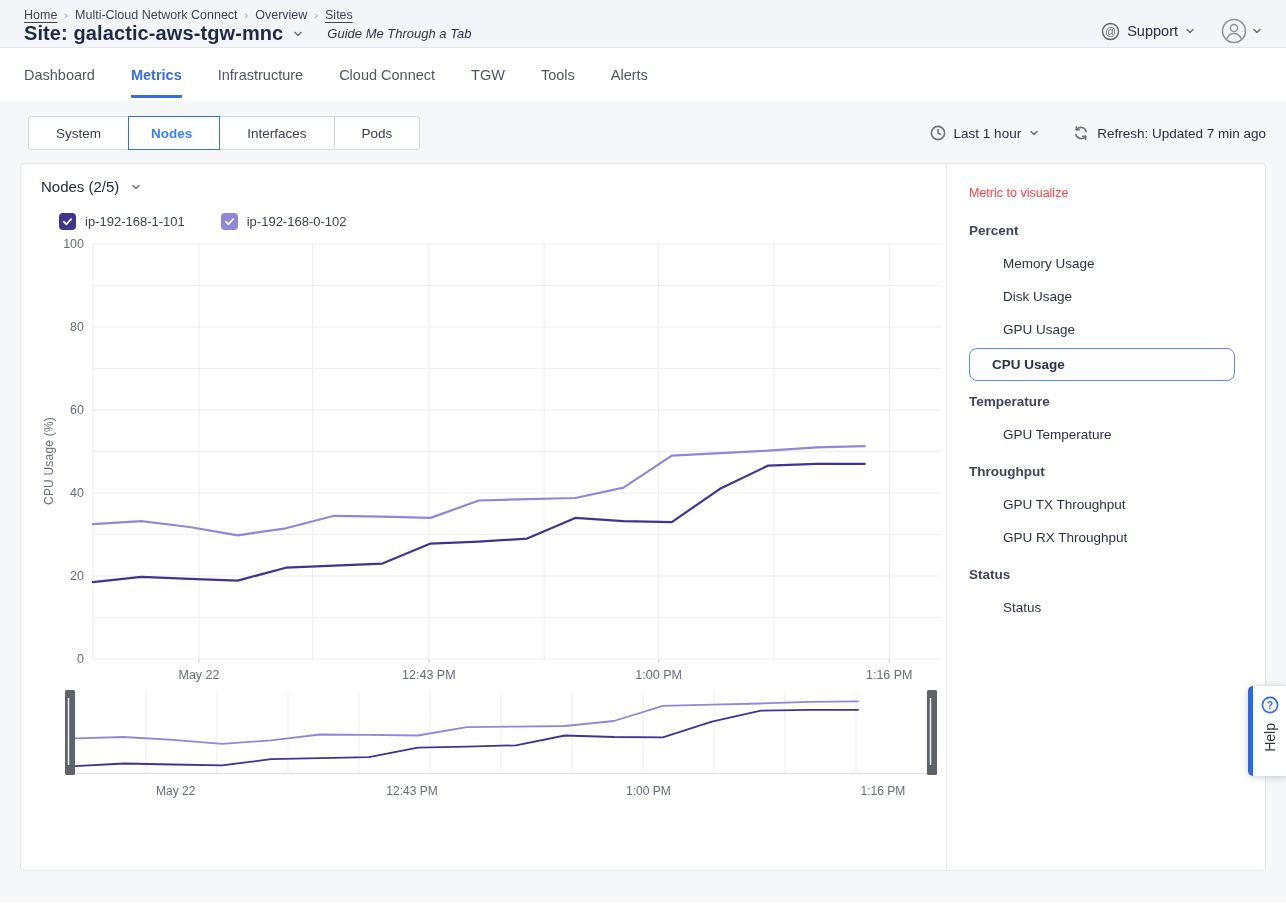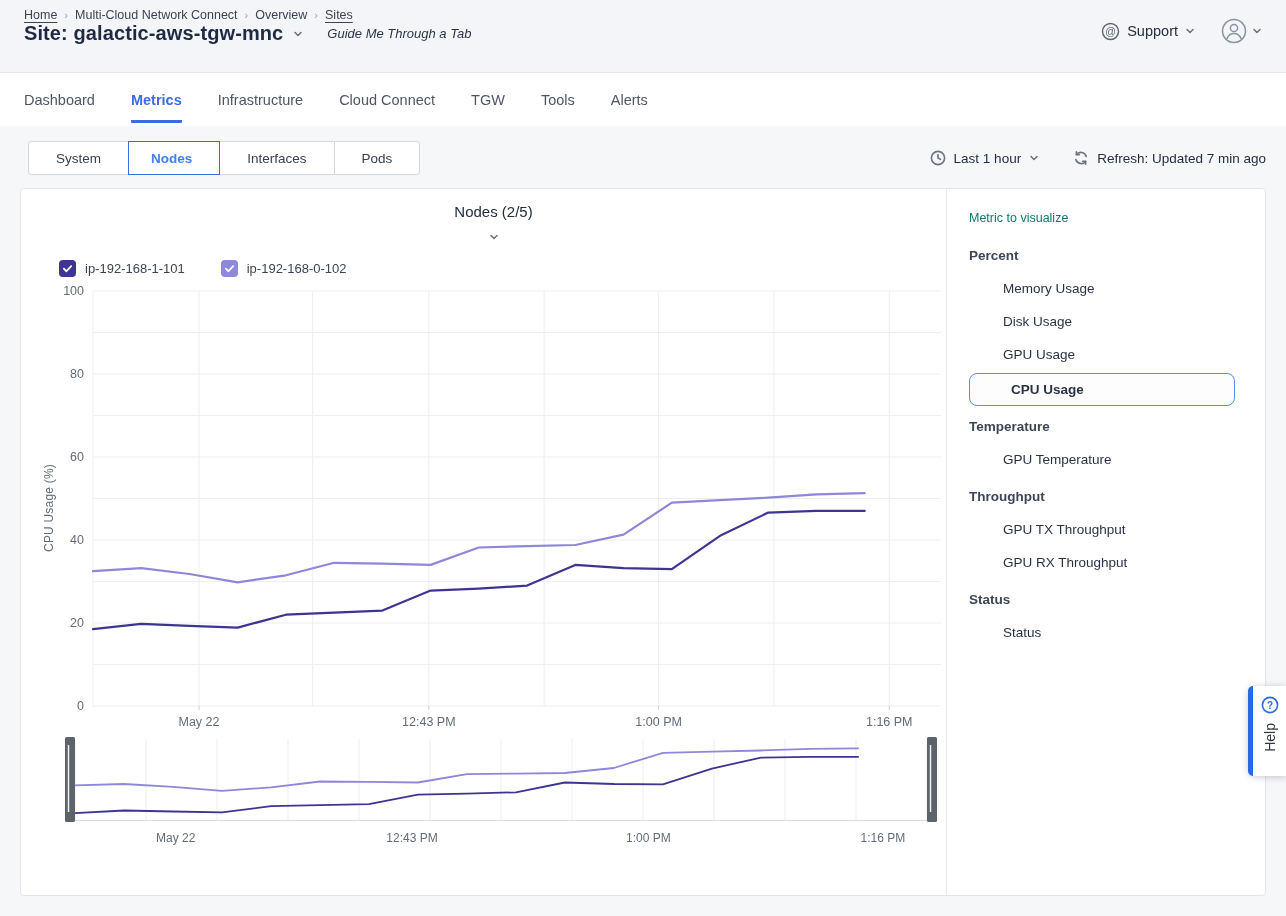--- a/index.html
+++ b/index.html
@@ -1,19 +1,19 @@
 <!DOCTYPE html>
 <html><head>
 <meta charset="utf-8">
 <style>
   * { margin:0; padding:0; box-sizing:border-box; }
   html,body { width:1286px; height:916px; font-family:"Liberation Sans", sans-serif; background:#ffffff; color:#252e41; overflow:hidden; }
 
   
-  .hdr { background:#f3f5f8; border-bottom:1px solid #e4e7ec; padding:8px 24px 10px 24px; display:flex; justify-content:space-between; align-items:flex-start; height:73px; }
+  .hdr { background:#f3f5f8; border-bottom:1px solid #e4e7ec; padding:8px 24px 10px 24px; display:flex; justify-content:space-between; align-items:flex-start; height:48px; }
   .crumbs { font-size:12.5px; color:#3c4454; display:flex; align-items:center; gap:7px; }
   .crumbs .lnk { text-decoration:underline; text-underline-offset:3px; cursor:pointer; }
   .crumbs .sep { color:#9aa1ab; font-size:11px; }
   .titlerow { display:flex; align-items:center; gap:10px; margin-top:0; }
   .sitetitle { font-size:20px; font-weight:600; color:#1e2a42; letter-spacing:.1px; }
   .guide { font-size:13px; color:#2c3547; margin-left:14px; cursor:pointer;font-style:italic; }
   .hdr-right { display:flex; align-items:center; gap:26px; margin-top:10px; }
   .support { display:flex; align-items:center; gap:7px; font-size:14.5px; color:#252e41; cursor:pointer; }
   .userbtn { display:flex; align-items:center; gap:5px; cursor:pointer; }
   .chev { width:10px; height:10px; }
@@ -31,41 +31,41 @@
   .seg { background:#ffffff; border:1px solid #d3d8de; height:34px; padding:0 27px; font-size:13.5px; color:#39414f; display:flex; align-items:center; cursor:pointer; margin-left:-1px; position:relative; }
   .seg:first-child { border-radius:3px 0 0 3px; margin-left:8px; }
   .seg:last-child { border-radius:0 3px 3px 0; }
   .seg.active { border-color:#3b6ce0; color:#3b82f6; z-index:2; font-weight:700;padding-left:22px; }
   .ctl-right { display:flex; align-items:center; gap:34px; }
   .timep, .refreshp { display:flex; align-items:center; gap:8px; font-size:13.5px; color:#252e41; cursor:pointer; }
 
   
   .card { background:#ffffff; border:1px solid #e2e6eb; border-radius:4px; margin:8px 20px 0 20px; height:708px; display:flex; }
   .chartcol { flex:1 1 auto; padding:14px 0 0 20px; }
-  .panelhead { display:flex; align-items:center; gap:12px; margin-bottom:18px;flex-direction:column; }
+  .panelhead { display:flex; align-items:center; gap:12px; margin-bottom:18px; }
   .panelhead .ttl { font-size:15px; color:#222b3f; }
   .legend { display:flex; gap:36px; margin:0 0 6px 18px; }
   .leg { display:flex; align-items:center; gap:9px; cursor:pointer; }
   .cbx { width:17px; height:17px; border-radius:4px; display:flex; align-items:center; justify-content:center; }
   .cbx svg { width:11px; height:11px; }
   .leg .lbl { font-size:13px; color:#3c4452; }
   .chartwrap { display:flex; align-items:stretch; }
   .ylab { width:16px; display:flex; align-items:center; justify-content:center; }
   .ylab span { writing-mode:vertical-rl; transform:rotate(180deg); font-size:12px; color:#646c79; letter-spacing:.2px; }
   .brushwrap { margin:4px 0 0 24px; position:relative; width:872px; }
   .brushlabels { position:relative; height:20px; width:872px; }
   .brushlabels span { position:absolute; transform:translateX(-50%); font-size:12px; color:#646c79; top:3px; white-space:nowrap; }
 
   
   .metcol { width:319px; flex:0 0 319px; border-left:1px solid #e4e7ec; padding:22px 18px 0 22px; }
-  .metcol .mt { font-size:12.5px; color:#0f766e; margin-bottom:14px; }
+  .metcol .mt { font-size:12.5px; color:#ef4444; margin-bottom:14px; }
   .mgroup { margin-bottom:4px; }
   .mgroup .gh { font-size:13.5px; font-weight:700; color:#3d4656; padding:9px 0; }
   .mitem { font-size:13.5px; color:#2a3345; padding:9px 0 9px 34px; cursor:pointer; }
-  .mitem.selected { border:1.5px solid #5b8def; border-radius:8px; font-weight:700; background:#fdfdfe; padding:8px 12px 8px 41px; margin:2px 12px 3px 0; }
+  .mitem.selected { border:1.5px solid #5b8def; border-radius:8px; font-weight:700; background:#fdfdfe; padding:8px 12px 8px 22px; margin:2px 12px 3px 0; }
 
   
   .help { position:fixed; right:0; top:686px; width:38px; height:90px; background:#ffffff; border-radius:8px 0 0 8px; box-shadow:0 1px 7px rgba(30,40,70,.25); display:flex; }
   .help .bar { width:5px; height:100%; background:#2968e8; border-radius:8px 0 0 8px; }
   .help .inner { flex:1; display:flex; flex-direction:column; align-items:center; padding-top:10px; gap:9px; }
   .help .htxt { writing-mode:vertical-rl; transform:rotate(180deg); font-size:14px; color:#31383f; }
 
   svg text { font-family:"Liberation Sans", sans-serif; }
 </style>
 </head>

